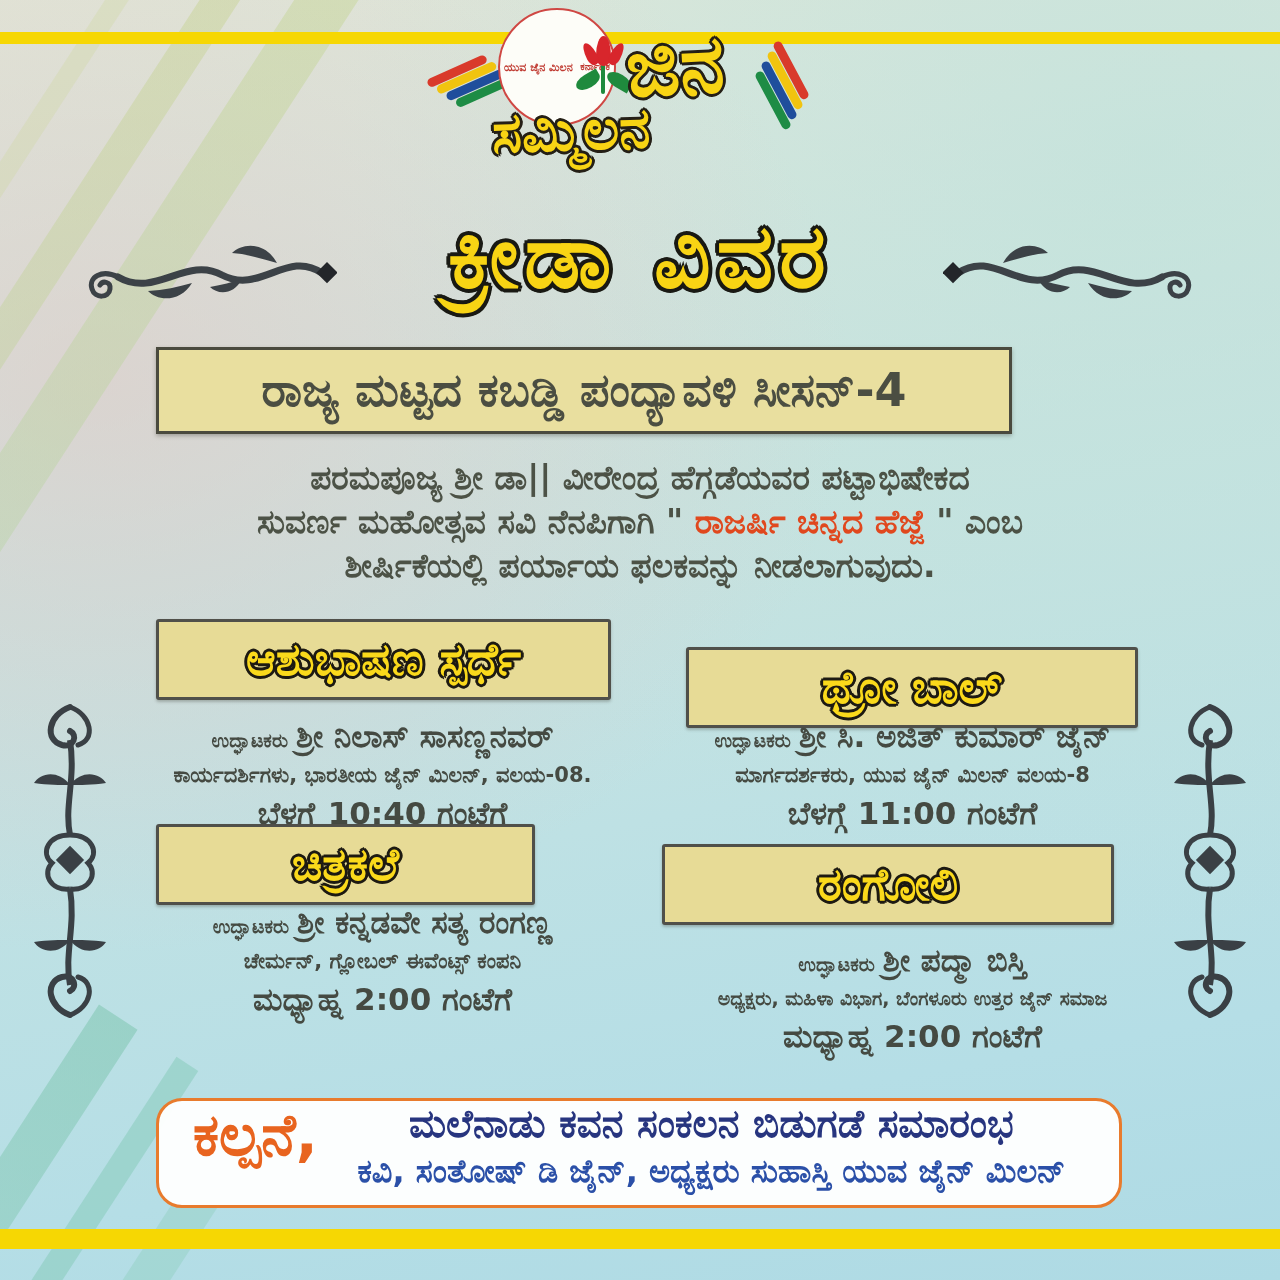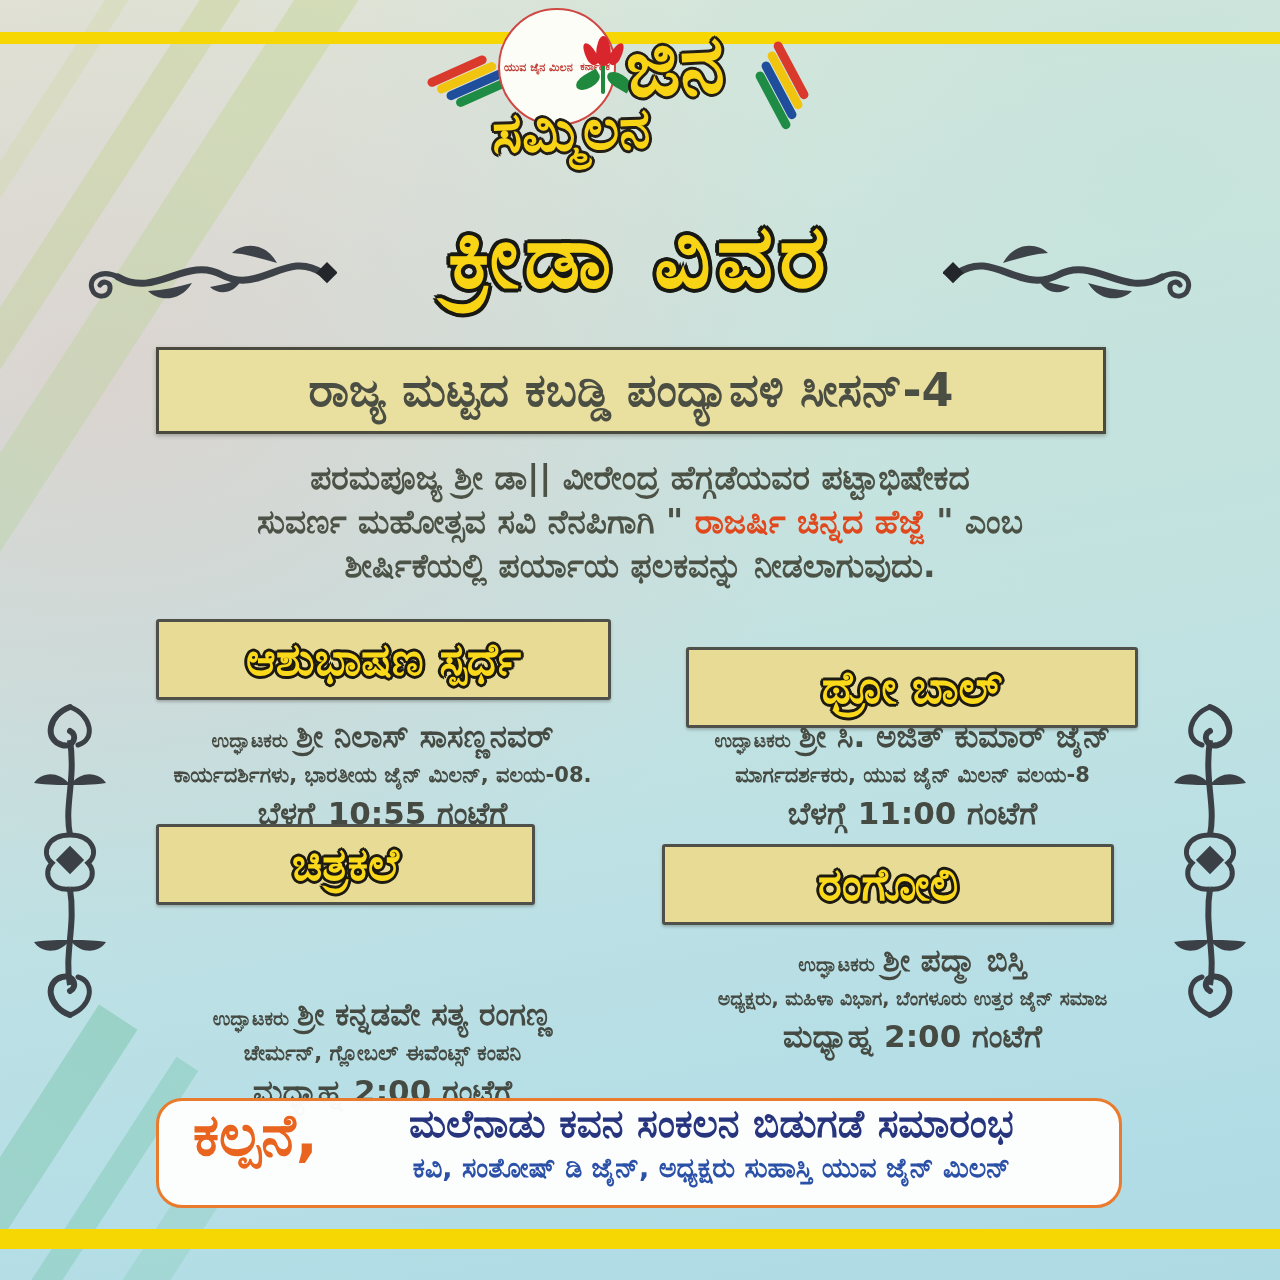--- a/index.html
+++ b/index.html
@@ -64,21 +64,21 @@
     position:absolute; left:0; right:0; top:0; text-align:center;
     font-size:88px; font-weight:bold; color:#f8d414; letter-spacing:6px;
     text-shadow:4px 0 0 #191913,-4px 0 0 #191913,0 4px 0 #191913,0 -4px 0 #191913,3px 3px 0 #191913,-3px 3px 0 #191913,3px -3px 0 #191913,-3px -3px 0 #191913;
   }
   .flourish { position:absolute; top:32px; width:255px; height:75px; }
   .flourish-left { left:82px; }
   .flourish-right { left:943px; transform:scaleX(-1); }
 
   
   .banner {
-    position:absolute; left:156px; top:347px; width:950px; height:87px;
+    position:absolute; left:156px; top:347px; width:856px; height:87px;
     background:#e9df9f; border:3px solid #4a4a3e; box-shadow:0 2px 4px rgba(60,60,50,.35);
     display:flex; align-items:center; justify-content:center; z-index:2;
   }
   .banner-text { font-size:46px; font-weight:bold; color:#4b4e42; white-space:nowrap; }
 
   
   .intro { position:absolute; left:90px; top:456px; width:1100px; text-align:center; z-index:2;
     font-size:33px; font-weight:bold; color:#4c5246; line-height:44px; }
   .intro .hl { color:#e0481e; }
 
@@ -91,21 +91,21 @@
   .event-box-title { font-size:45px; font-weight:bold; color:#fad91b; white-space:nowrap;
     text-shadow:3px 0 0 #1d1a12,-3px 0 0 #1d1a12,0 3px 0 #1d1a12,0 -3px 0 #1d1a12,2px 2px 0 #1d1a12,-2px 2px 0 #1d1a12,2px -2px 0 #1d1a12,-2px -2px 0 #1d1a12; }
   .eb1 { left:156px; top:619px; width:455px; }
   .eb2 { left:686px; top:647px; width:452px; }
   .eb3 { left:156px; top:824px; width:379px; }
   .eb4 { left:662px; top:844px; width:452px; }
 
   .event-text { position:absolute; text-align:center; color:#454a42; z-index:2; }
   .et1 { left:125px; top:718px; width:515px; }
   .et2 { left:655px; top:718px; width:515px; }
-  .et3 { left:125px; top:996px; width:515px; }
+  .et3 { left:125px; top:904px; width:515px; }
   .et4 { left:630px; top:942px; width:565px; }
   .et-line1 { white-space:nowrap; }
   .et-label { font-size:19px; font-weight:bold; margin-right:8px; }
   .et-name { font-size:31px; font-weight:bold; }
   .et-line2 { font-size:21px; font-weight:bold; margin-top:8px; white-space:nowrap; }
   .et4 .et-line2 { font-size:19px; }
   .et-time { font-size:31px; font-weight:bold; margin-top:8px; }
 
   
   .ornament { position:absolute; top:685px; width:105px; height:350px; z-index:1; }
@@ -114,21 +114,21 @@
 
   
   .footer-box {
     position:absolute; left:156px; top:1098px; width:966px; height:110px;
     background:rgba(255,255,255,.96); border:3px solid #e87b2d; border-radius:26px;
     display:flex; align-items:flex-start; z-index:2;
   }
   .footer-label { margin-left:34px; font-size:58px; font-weight:bold; color:#e8641f; white-space:nowrap; }
   .footer-right { flex:1; text-align:center; padding-right:14px; }
   .footer-line1 { font-size:39px; font-weight:bold; color:#27357f; white-space:nowrap; }
-  .footer-line2 { font-size:27px; font-weight:bold; color:#2b50a8; margin-top:5px; white-space:nowrap; }
+  .footer-line2 { font-size:32px; font-weight:bold; color:#2b50a8; margin-top:5px; white-space:nowrap; }
 </style>
 </head>
 <body>
 
 <div class="poster">
 
   <div class="stripe ray1"></div>
   <div class="stripe ray2"></div>
   <div class="stripe ray3"></div>
   <div class="stripe ray4"></div>
@@ -227,21 +227,21 @@
     <path d="M52,255 C40,271 22,267 16,257 C30,255 42,255 52,255 Z" fill="#3a4045"></path>
     <path d="M52,255 C64,271 82,267 88,257 C74,255 62,255 52,255 Z" fill="#3a4045"></path>
   </svg>
 
   <div class="event-box eb1">
     <div class="event-box-title">ಆಶುಭಾಷಣ ಸ್ಪರ್ಧೆ</div>
   </div>
   <div class="event-text et1">
     <div class="et-line1"><span class="et-label">ಉದ್ಘಾಟಕರು</span><span class="et-name">ಶ್ರೀ ನಿಲಾಸ್ ಸಾಸಣ್ಣನವರ್</span></div>
     <div class="et-line2">ಕಾರ್ಯದರ್ಶಿಗಳು, ಭಾರತೀಯ ಜೈನ್ ಮಿಲನ್, ವಲಯ-08.</div>
-    <div class="et-time">ಬೆಳಗ್ಗೆ 10:55 ಗಂಟೆಗೆ</div>
+    <div class="et-time">ಬೆಳಗ್ಗೆ 10:40 ಗಂಟೆಗೆ</div>
   </div>
 
   <div class="event-box eb2">
     <div class="event-box-title">ಥ್ರೋ ಬಾಲ್</div>
   </div>
   <div class="event-text et2">
     <div class="et-line1"><span class="et-label">ಉದ್ಘಾಟಕರು</span><span class="et-name">ಶ್ರೀ ಸಿ. ಅಜಿತ್ ಕುಮಾರ್ ಜೈನ್</span></div>
     <div class="et-line2">ಮಾರ್ಗದರ್ಶಕರು, ಯುವ ಜೈನ್ ಮಿಲನ್ ವಲಯ-8</div>
     <div class="et-time">ಬೆಳಗ್ಗೆ 11:00 ಗಂಟೆಗೆ</div>
   </div>

